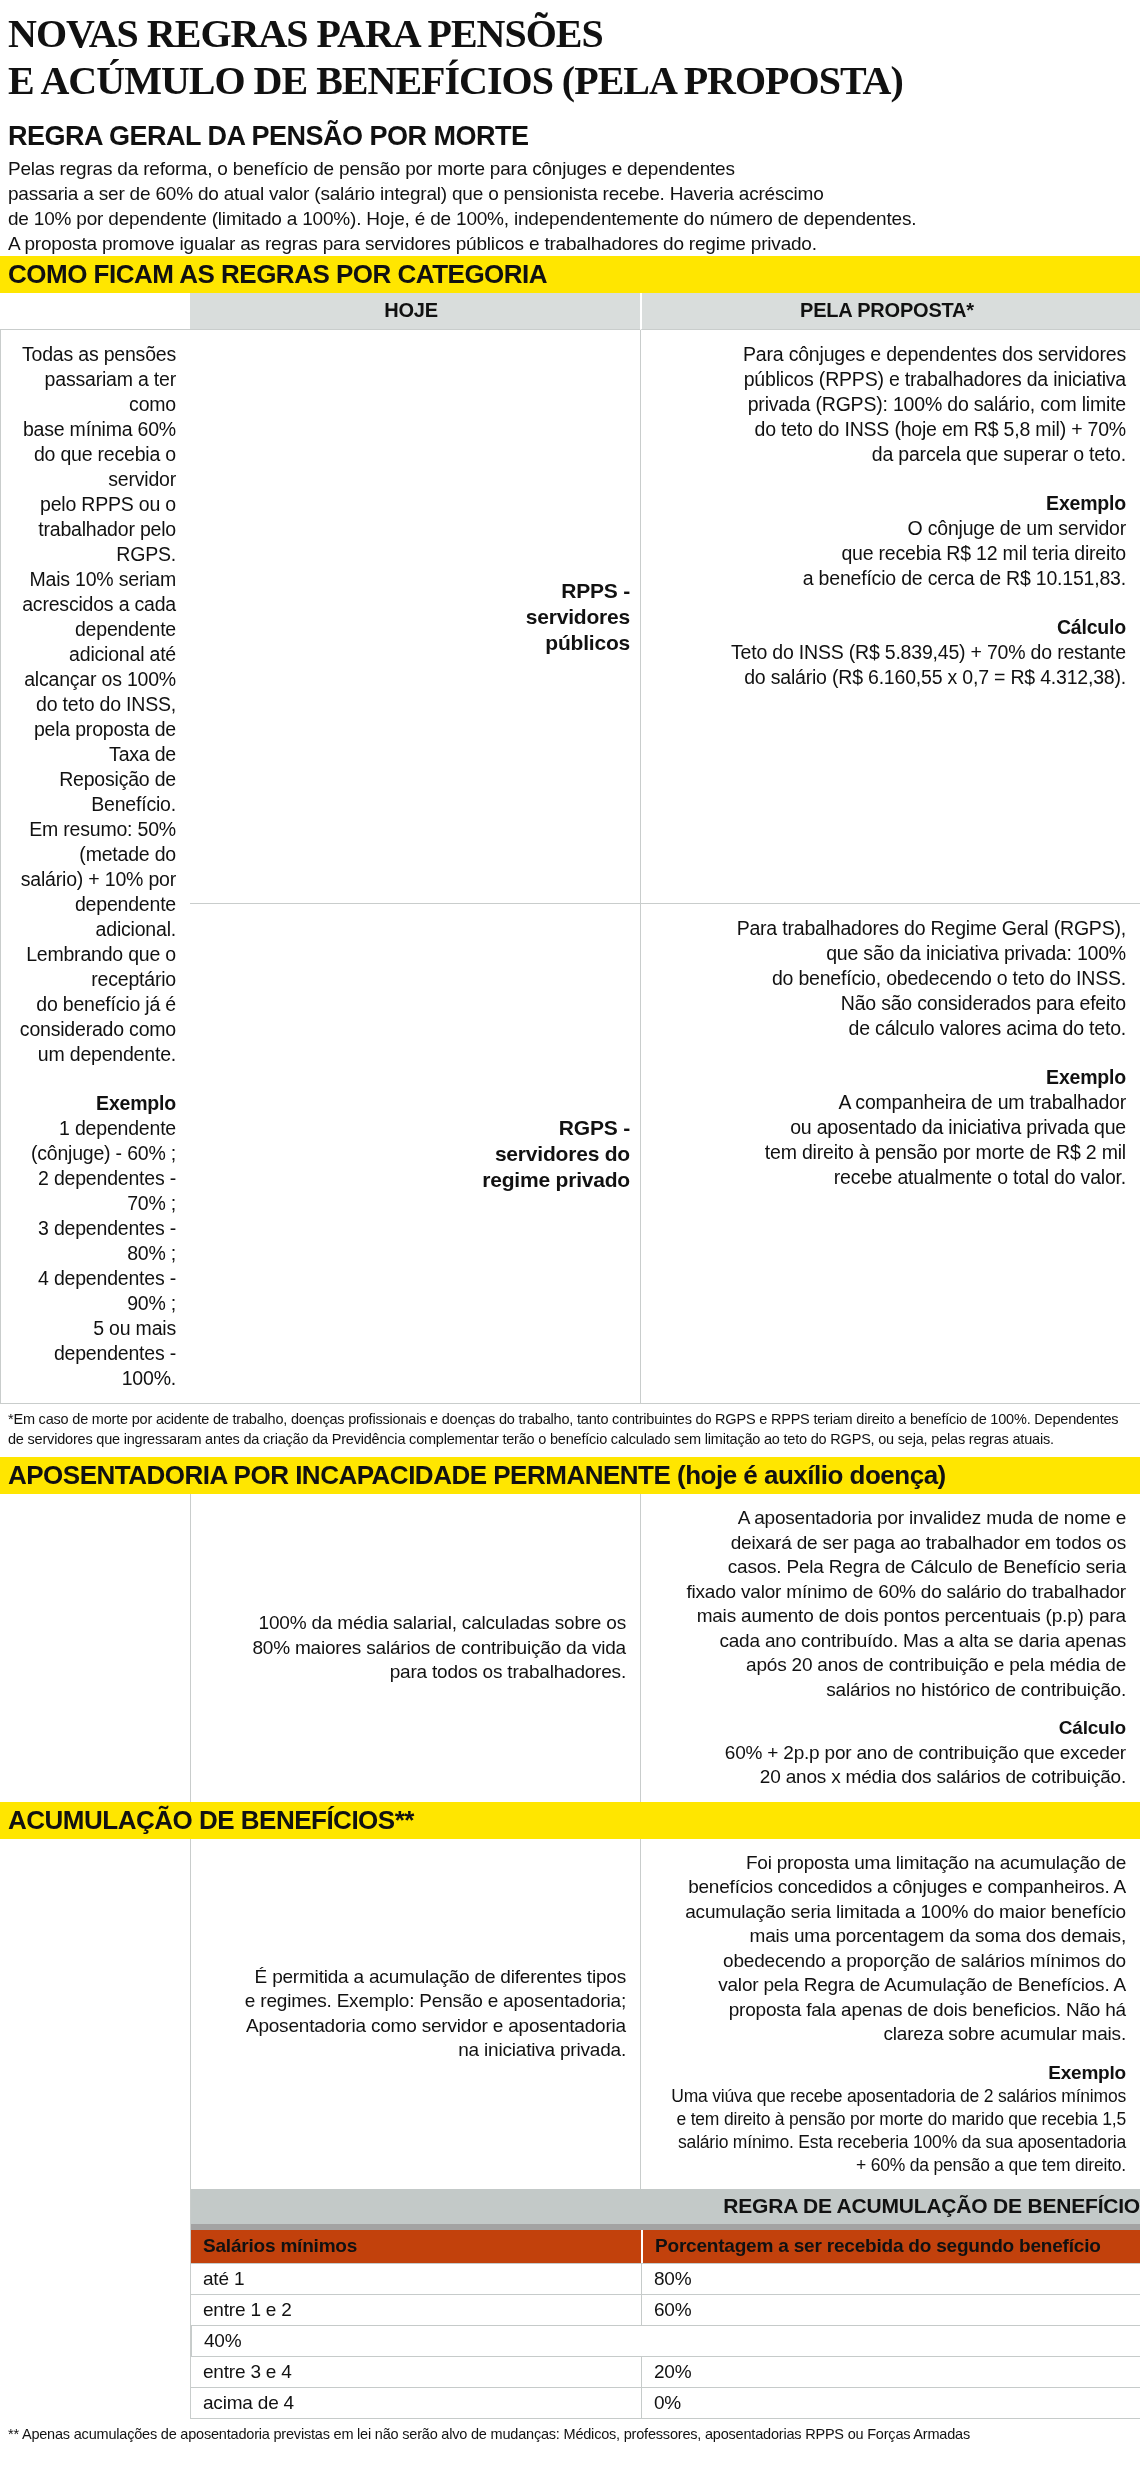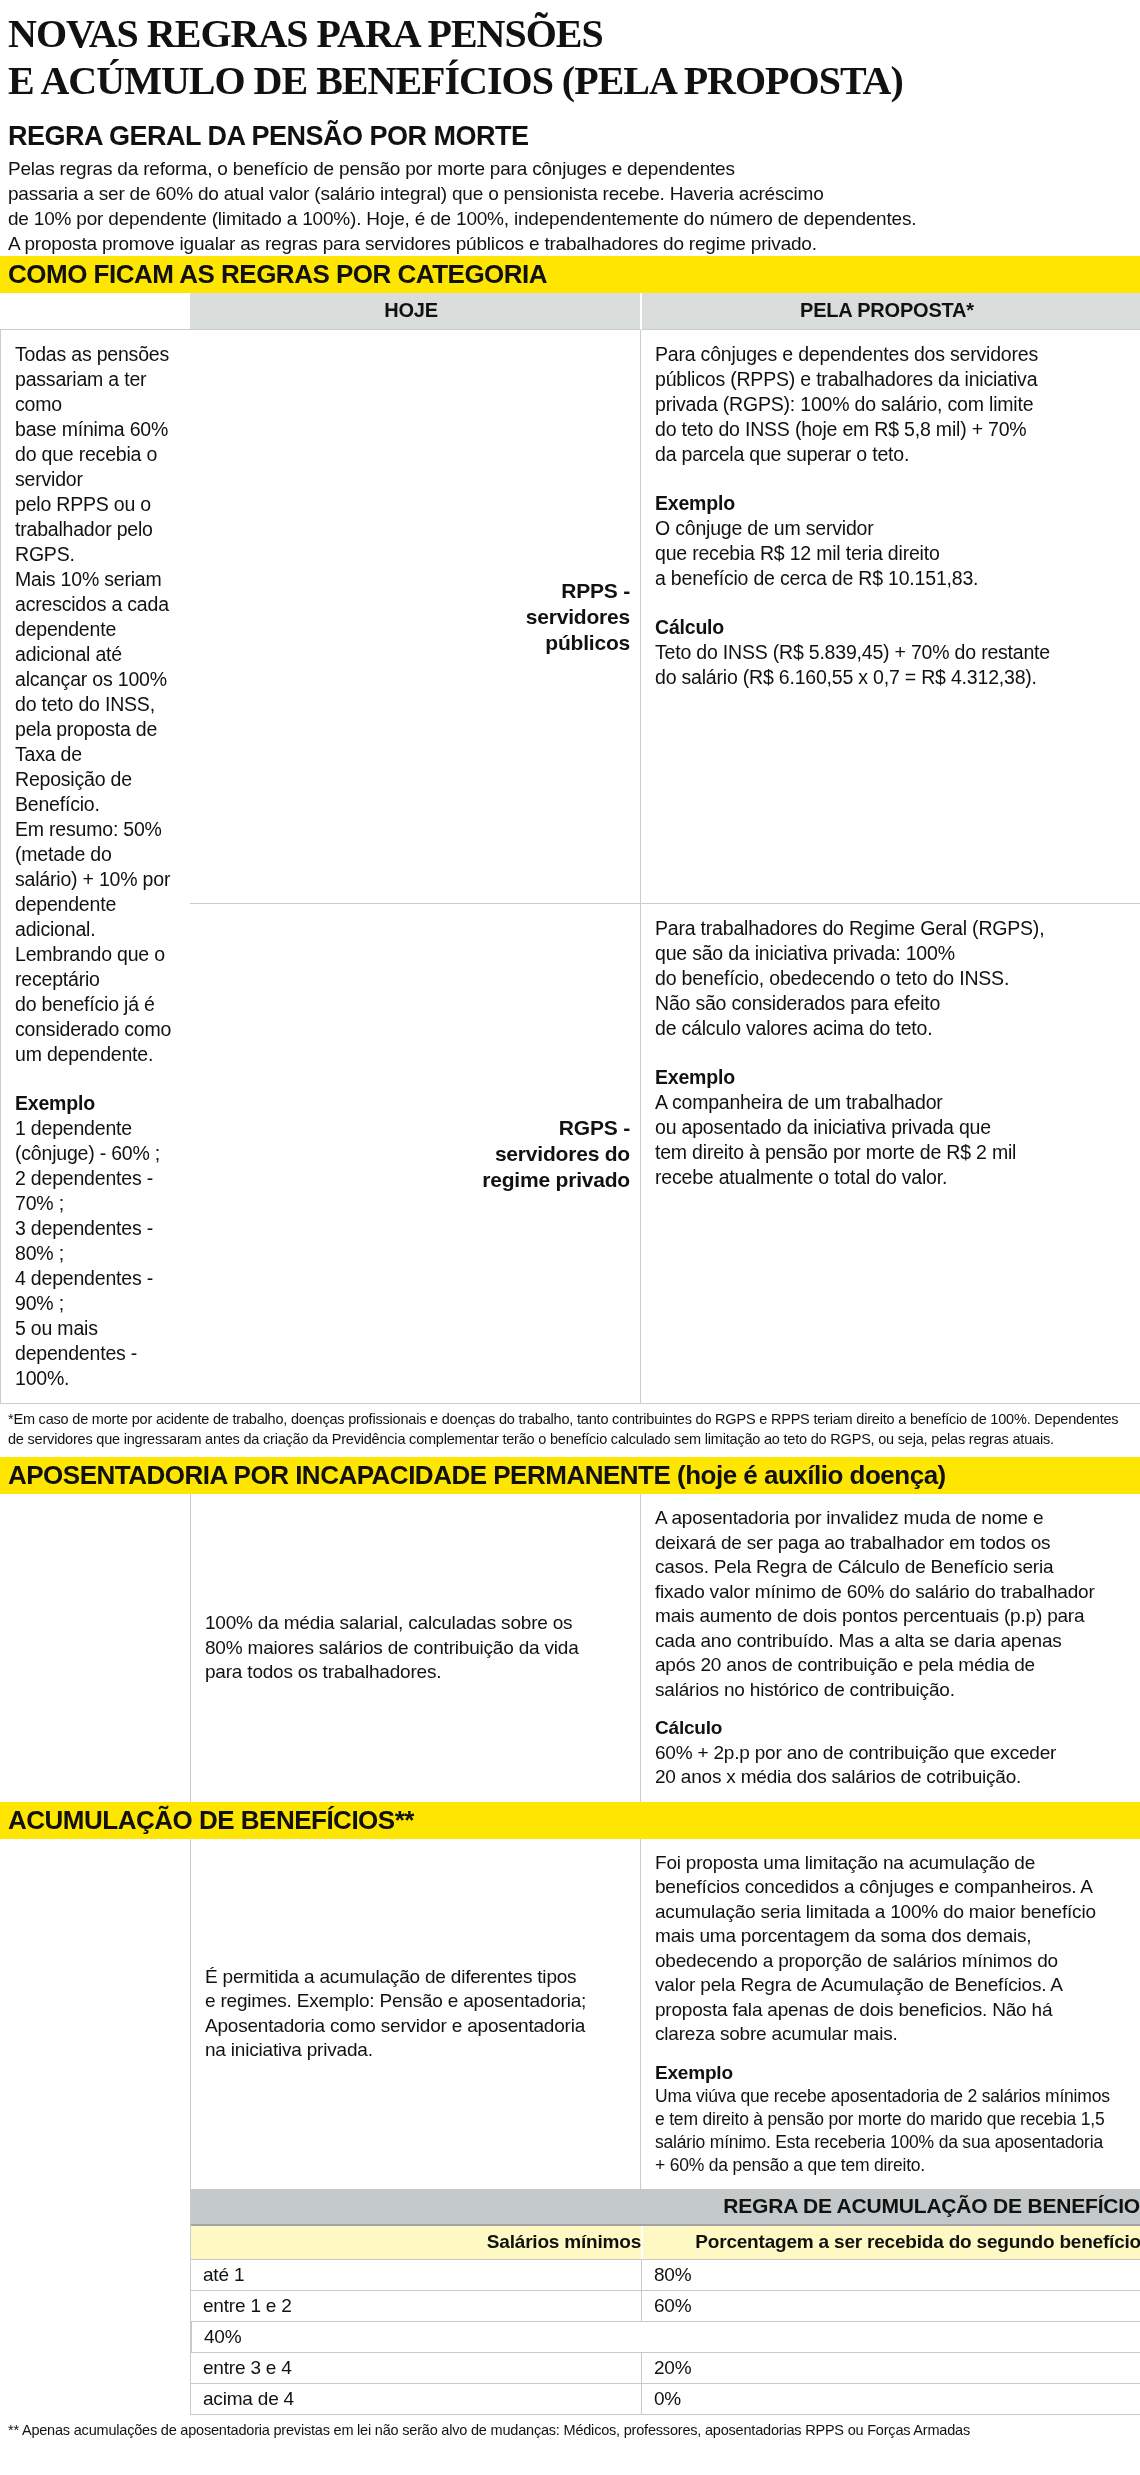--- a/index.html
+++ b/index.html
@@ -29,40 +29,40 @@
   .grid { display:grid; grid-template-columns:190px 450px 500px; width:1140px; }
   .th { background:#d9dddc; font-weight:700; font-size:20px; text-align:center; padding:6px 8px 7px 0; border-bottom:1px solid #c9cdcc; }
   .th-spacer { background:#ffffff; border-bottom:1px solid #c9cdcc; }
   .th-right { border-left:2px solid #ffffff; }
 
   .lbl-cell {
     display:flex; align-items:center; justify-content:flex-end;
     text-align:right; font-weight:700; font-size:21px; line-height:26px;
     padding:8px 10px 8px 4px;
   }
-  .cell { padding:12px 14px; font-size:19.5px; line-height:25px; border-left:1px solid #c9cdcc; }
+  .cell { padding:12px 14px; font-size:19.5px; line-height:25px; border-left:1px solid #c9cdcc;text-align:right; }
   .cell .h { font-weight:700; margin-top:24px; }
   .row-border-top { border-top:1px solid #c9cdcc; }
   .table-1 { border-bottom:1px solid #c9cdcc; }
   .merged { grid-row:2 / 4; display:flex; flex-direction:column; justify-content:center; }
   .r1-min { min-height:328px; }
   .r2-min { min-height:296px; }
   .v-center { display:flex; flex-direction:column; justify-content:center; }
   .t2-min { min-height:258px; }
   .t3-min { min-height:320px; }
   .cell-sm { font-size:19px; line-height:24.5px; }
   .exemplo-sm { font-size:17.5px; line-height:23px; }
   .h-tight { margin-top:14px !important; }
 
   .footnote { font-size:14.5px; line-height:19.5px; margin:6px 8px 0 8px; }
 
   
   .rt-wrap { grid-column:2 / 4; border-left:1px solid #c9cdcc; }
   .rt-title { background:#c3c9c8; font-weight:700; font-size:21px; text-align:right; padding:5px 0 6px 0; }
-  .rt-subhead { display:grid; grid-template-columns:450px 500px; background:#fef9c3; border-top:2px solid #a3a3a3;text-align:right; }
+  .rt-subhead { display:grid; grid-template-columns:450px 500px; background:#c2410c; border-top:6px solid #a3a3a3; }
   .rt-subhead .rt-c { font-weight:700; font-size:19px; padding:5px 0 6px 12px; }
   .rt-subhead .rt-c2 { border-left:2px solid #ffffff; }
   .rt-row { display:grid; grid-template-columns:450px 500px; border-top:1px solid #c6cbca; }
   .rt-row .rt-c { font-size:19px; padding:3.5px 0 4.5px 12px; }
   .rt-row .rt-c2 { border-left:1px solid #c6cbca; }
   .rt-bottom { border-bottom:1px solid #c6cbca; }
 </style>
 </head>
 <body>
 

